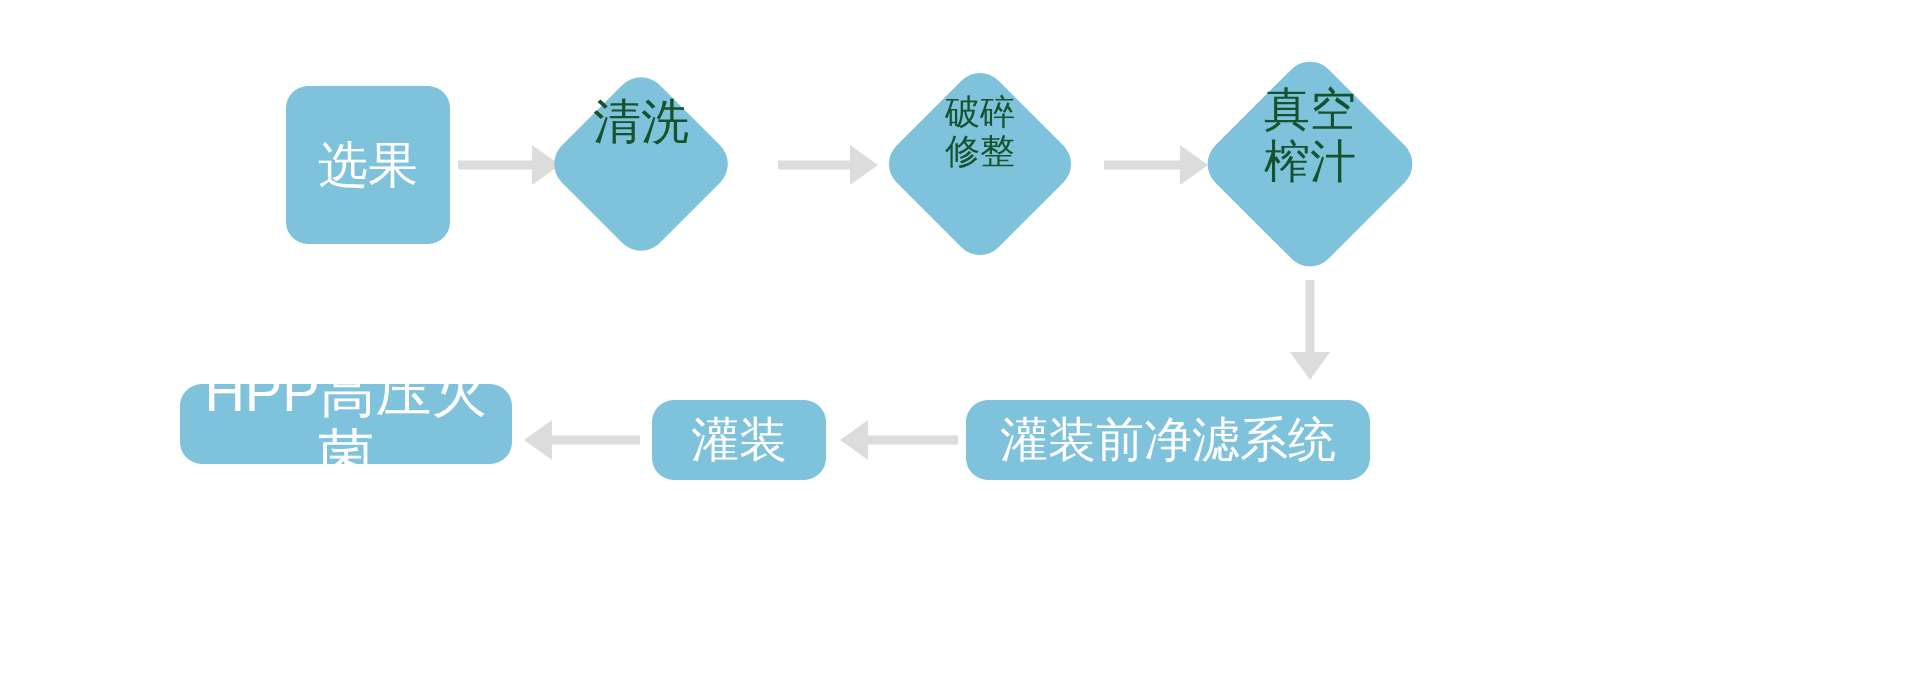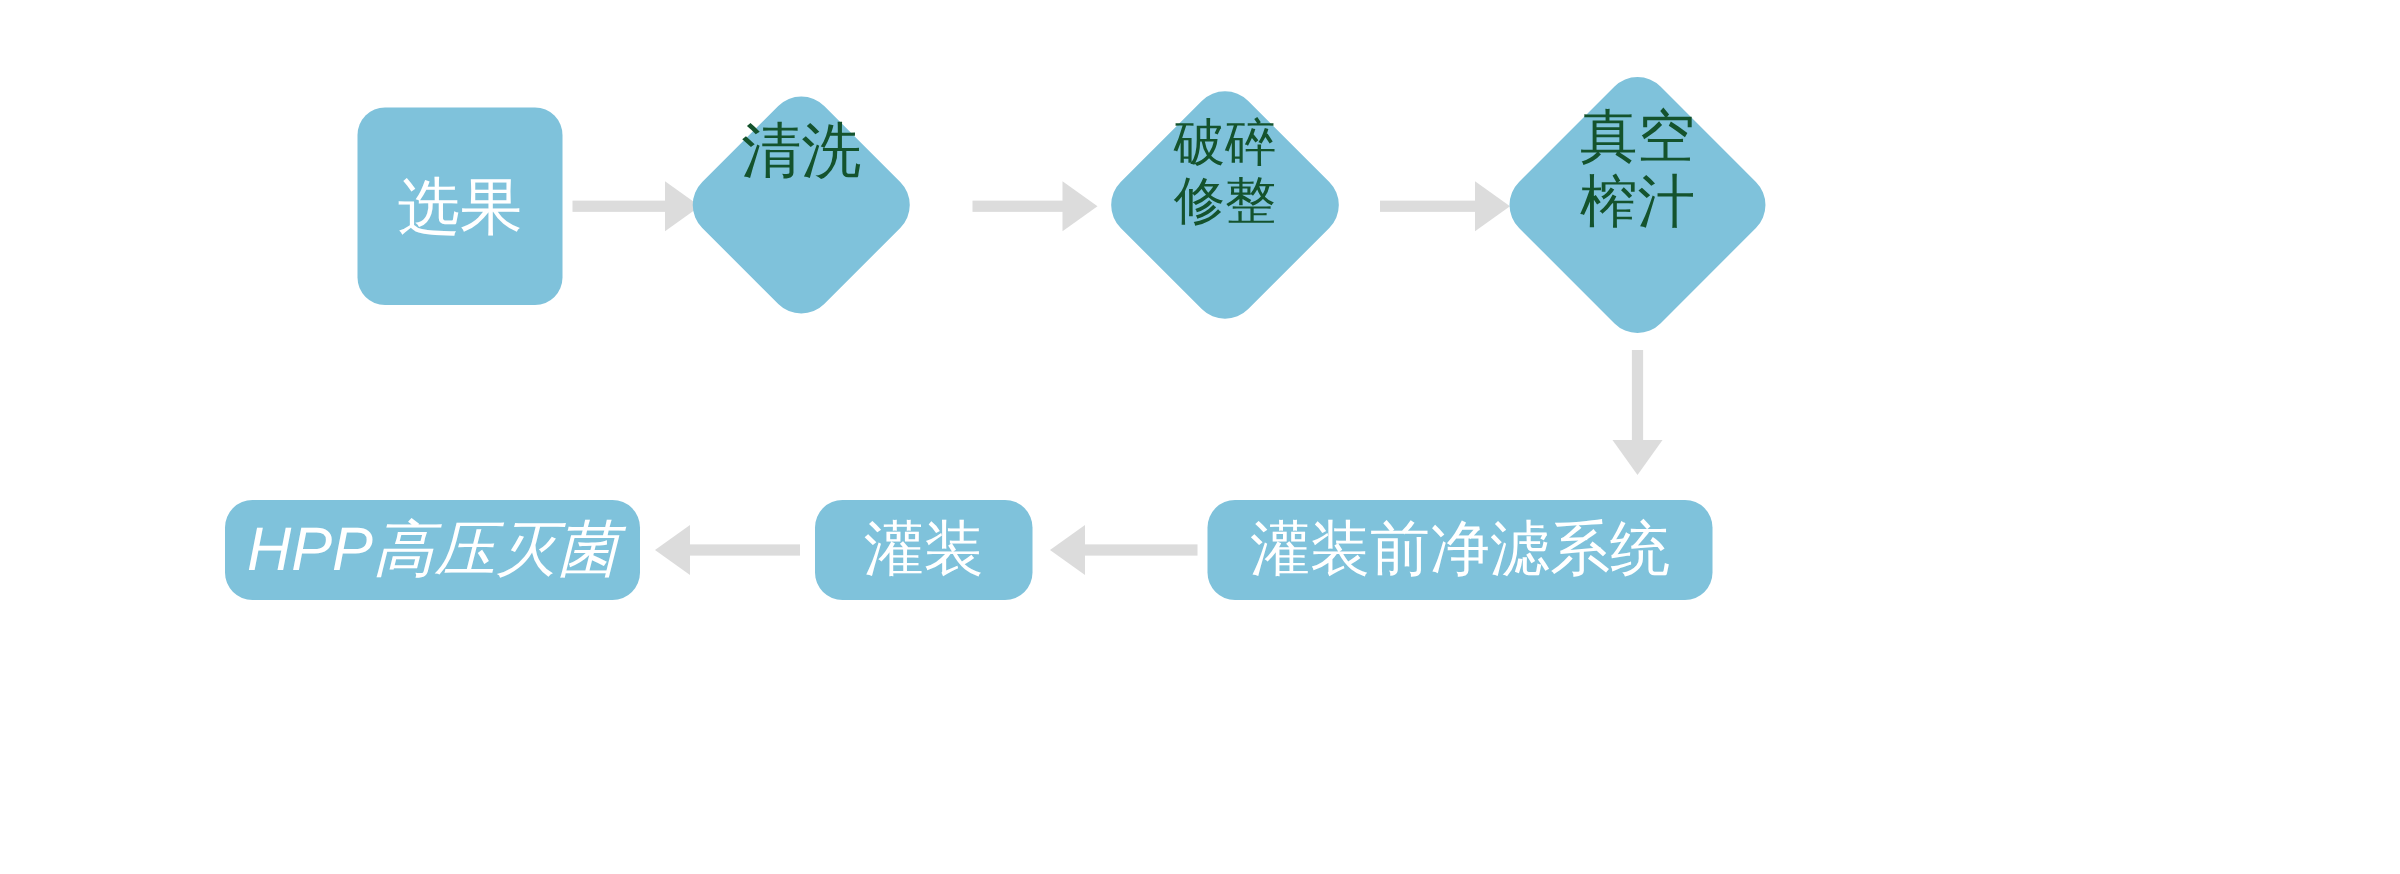--- a/index.html
+++ b/index.html
@@ -146,21 +146,21 @@
     </div>
   </div>
 
   <div class="arrow-h right" style="left:778px; top:145px; width:100px;">
     <div class="shaft"></div>
     <div class="head"></div>
   </div>
 
   <div class="diamond-wrap" style="left:908px; top:92px; width:144px; height:144px;">
     <div class="diamond-shape"></div>
-    <div class="diamond-text" style="font-size:41px;">
+    <div class="diamond-text" style="font-size:35px;">
       <span class="label">破碎
 修整</span>
     </div>
   </div>
 
   <div class="arrow-h right" style="left:1104px; top:145px; width:104px;">
     <div class="shaft"></div>
     <div class="head"></div>
   </div>
 
@@ -170,21 +170,21 @@
       <span class="label">真空
 榨汁</span>
     </div>
   </div>
 
   <div class="arrow-v" style="left:1290px; top:280px; height:100px;">
     <div class="shaft"></div>
     <div class="head"></div>
   </div>
 
-  <div class="node rect" style="left:180px; top:400px; width:332px; height:80px; font-size:49px;font-style:italic;">
+  <div class="node rect" style="left:180px; top:384px; width:332px; height:80px; font-size:56px;">
     <span class="label">HPP高压灭菌</span>
   </div>
 
   <div class="arrow-h left" style="left:524px; top:420px; width:116px;">
     <div class="shaft"></div>
     <div class="head"></div>
   </div>
 
   <div class="node rect" style="left:652px; top:400px; width:174px; height:80px; font-size:48px;align-items:center;">
     <span class="label">灌装</span>

